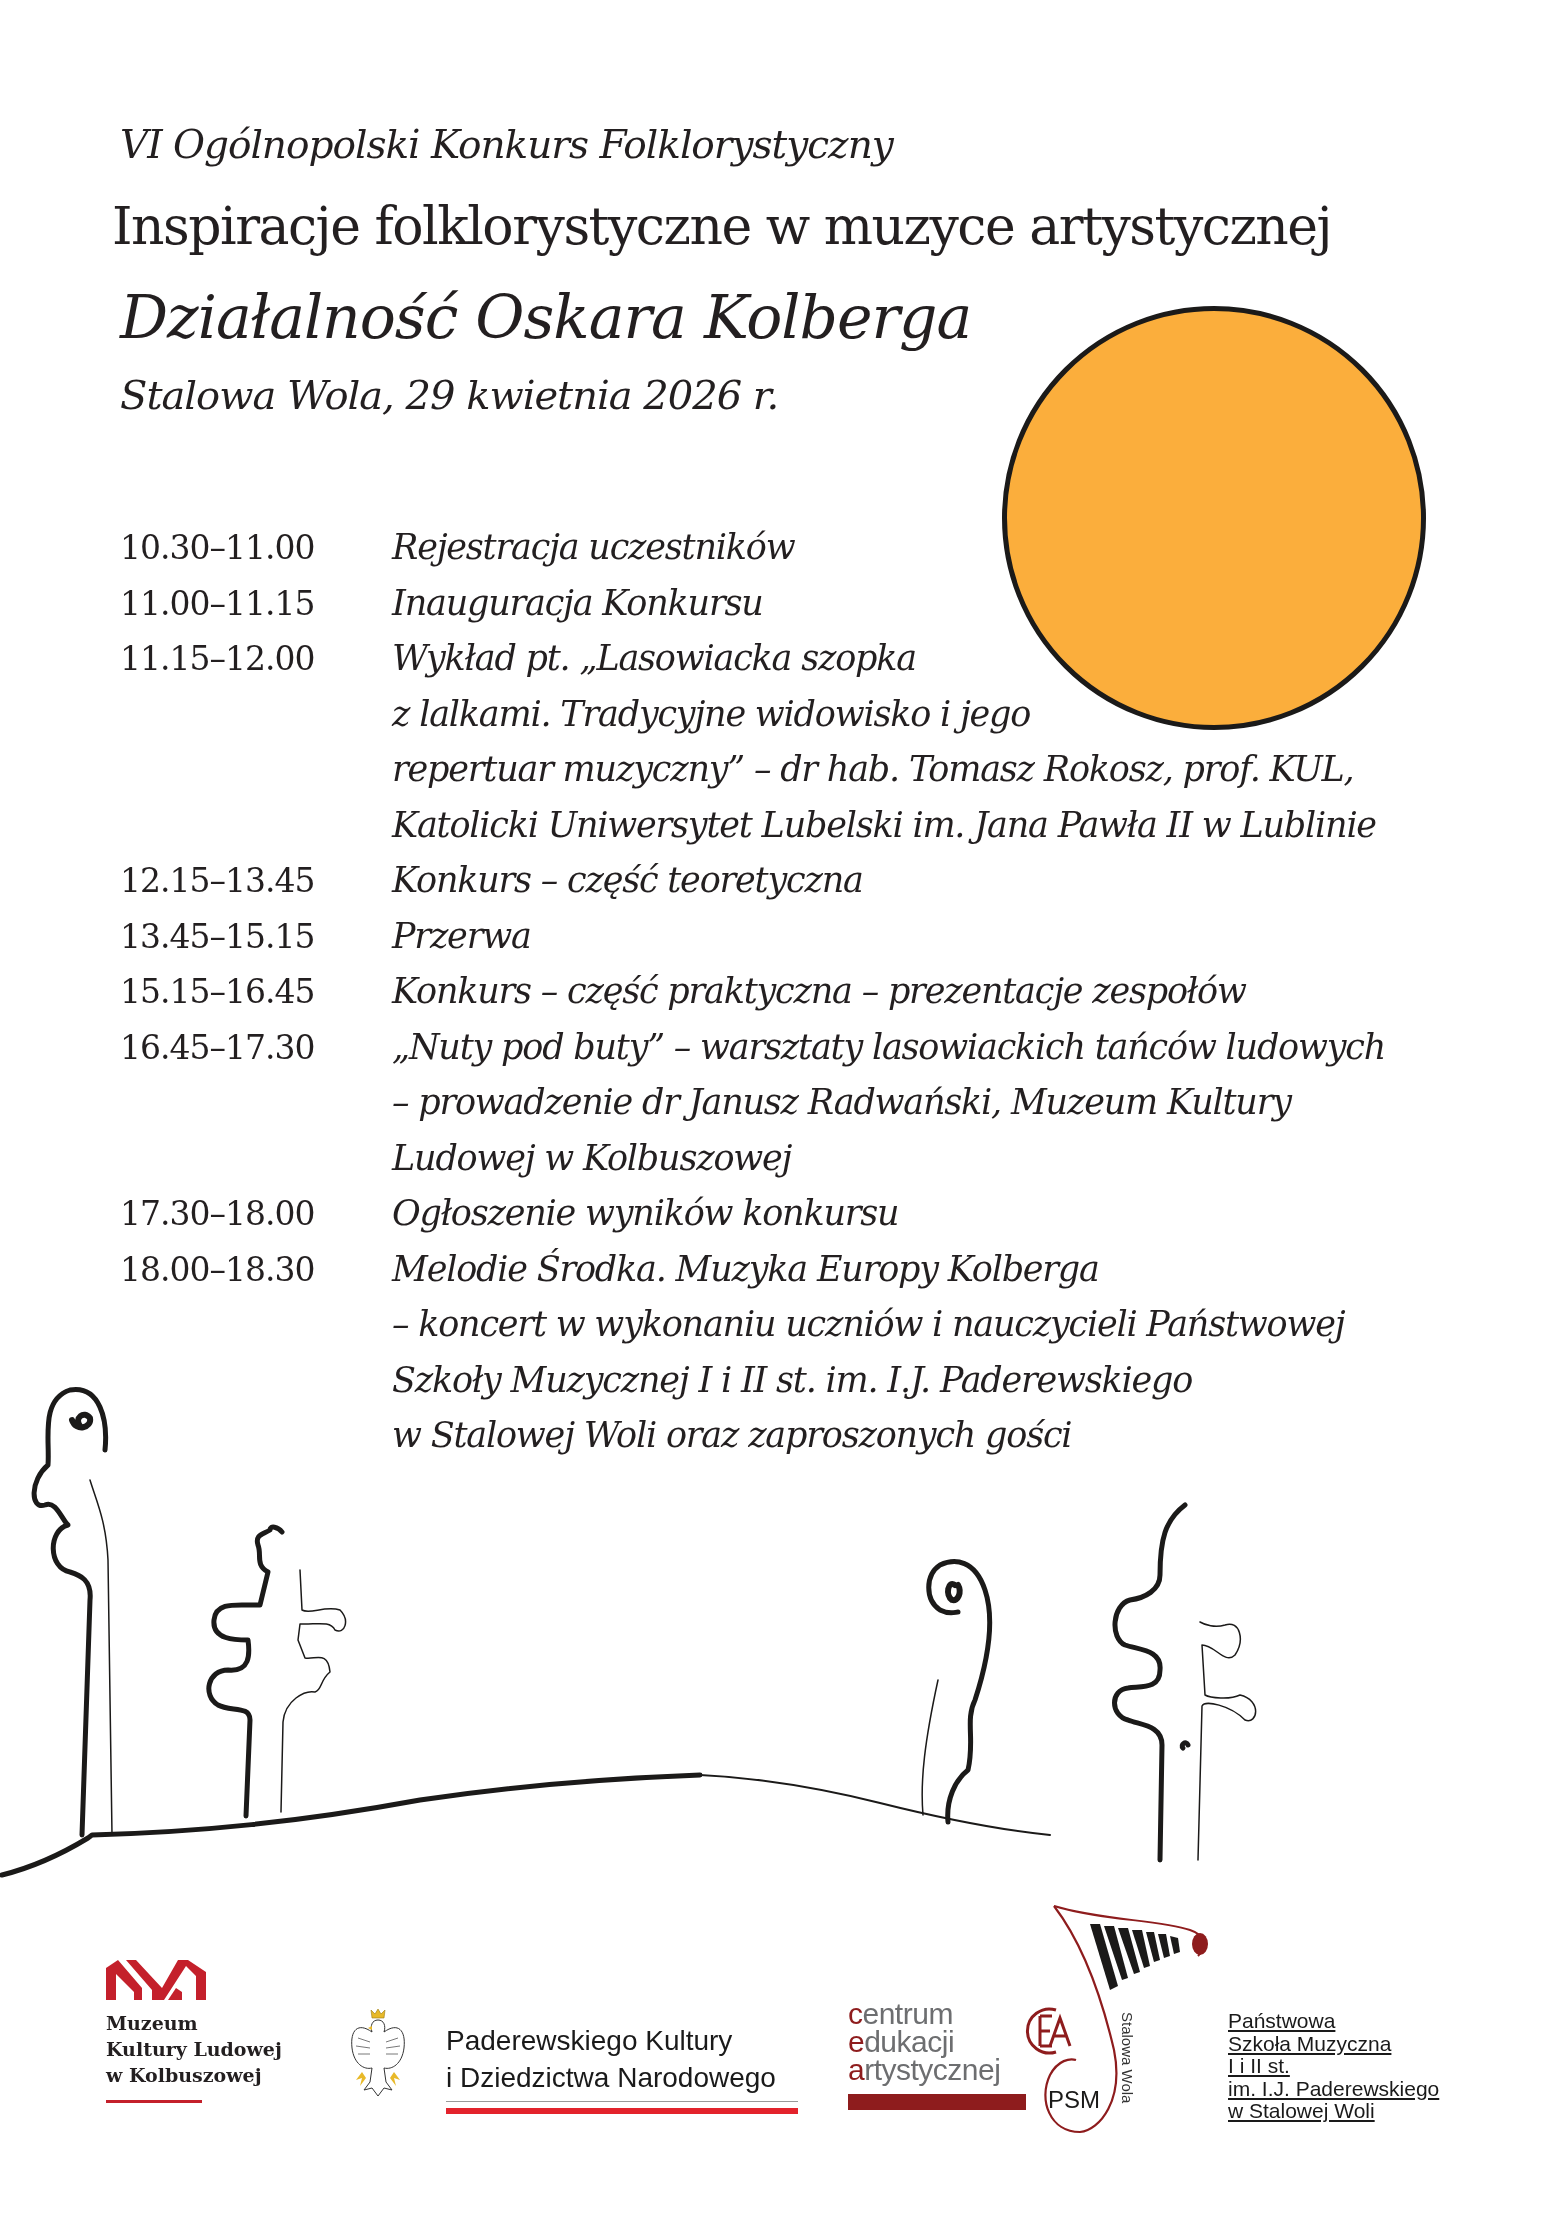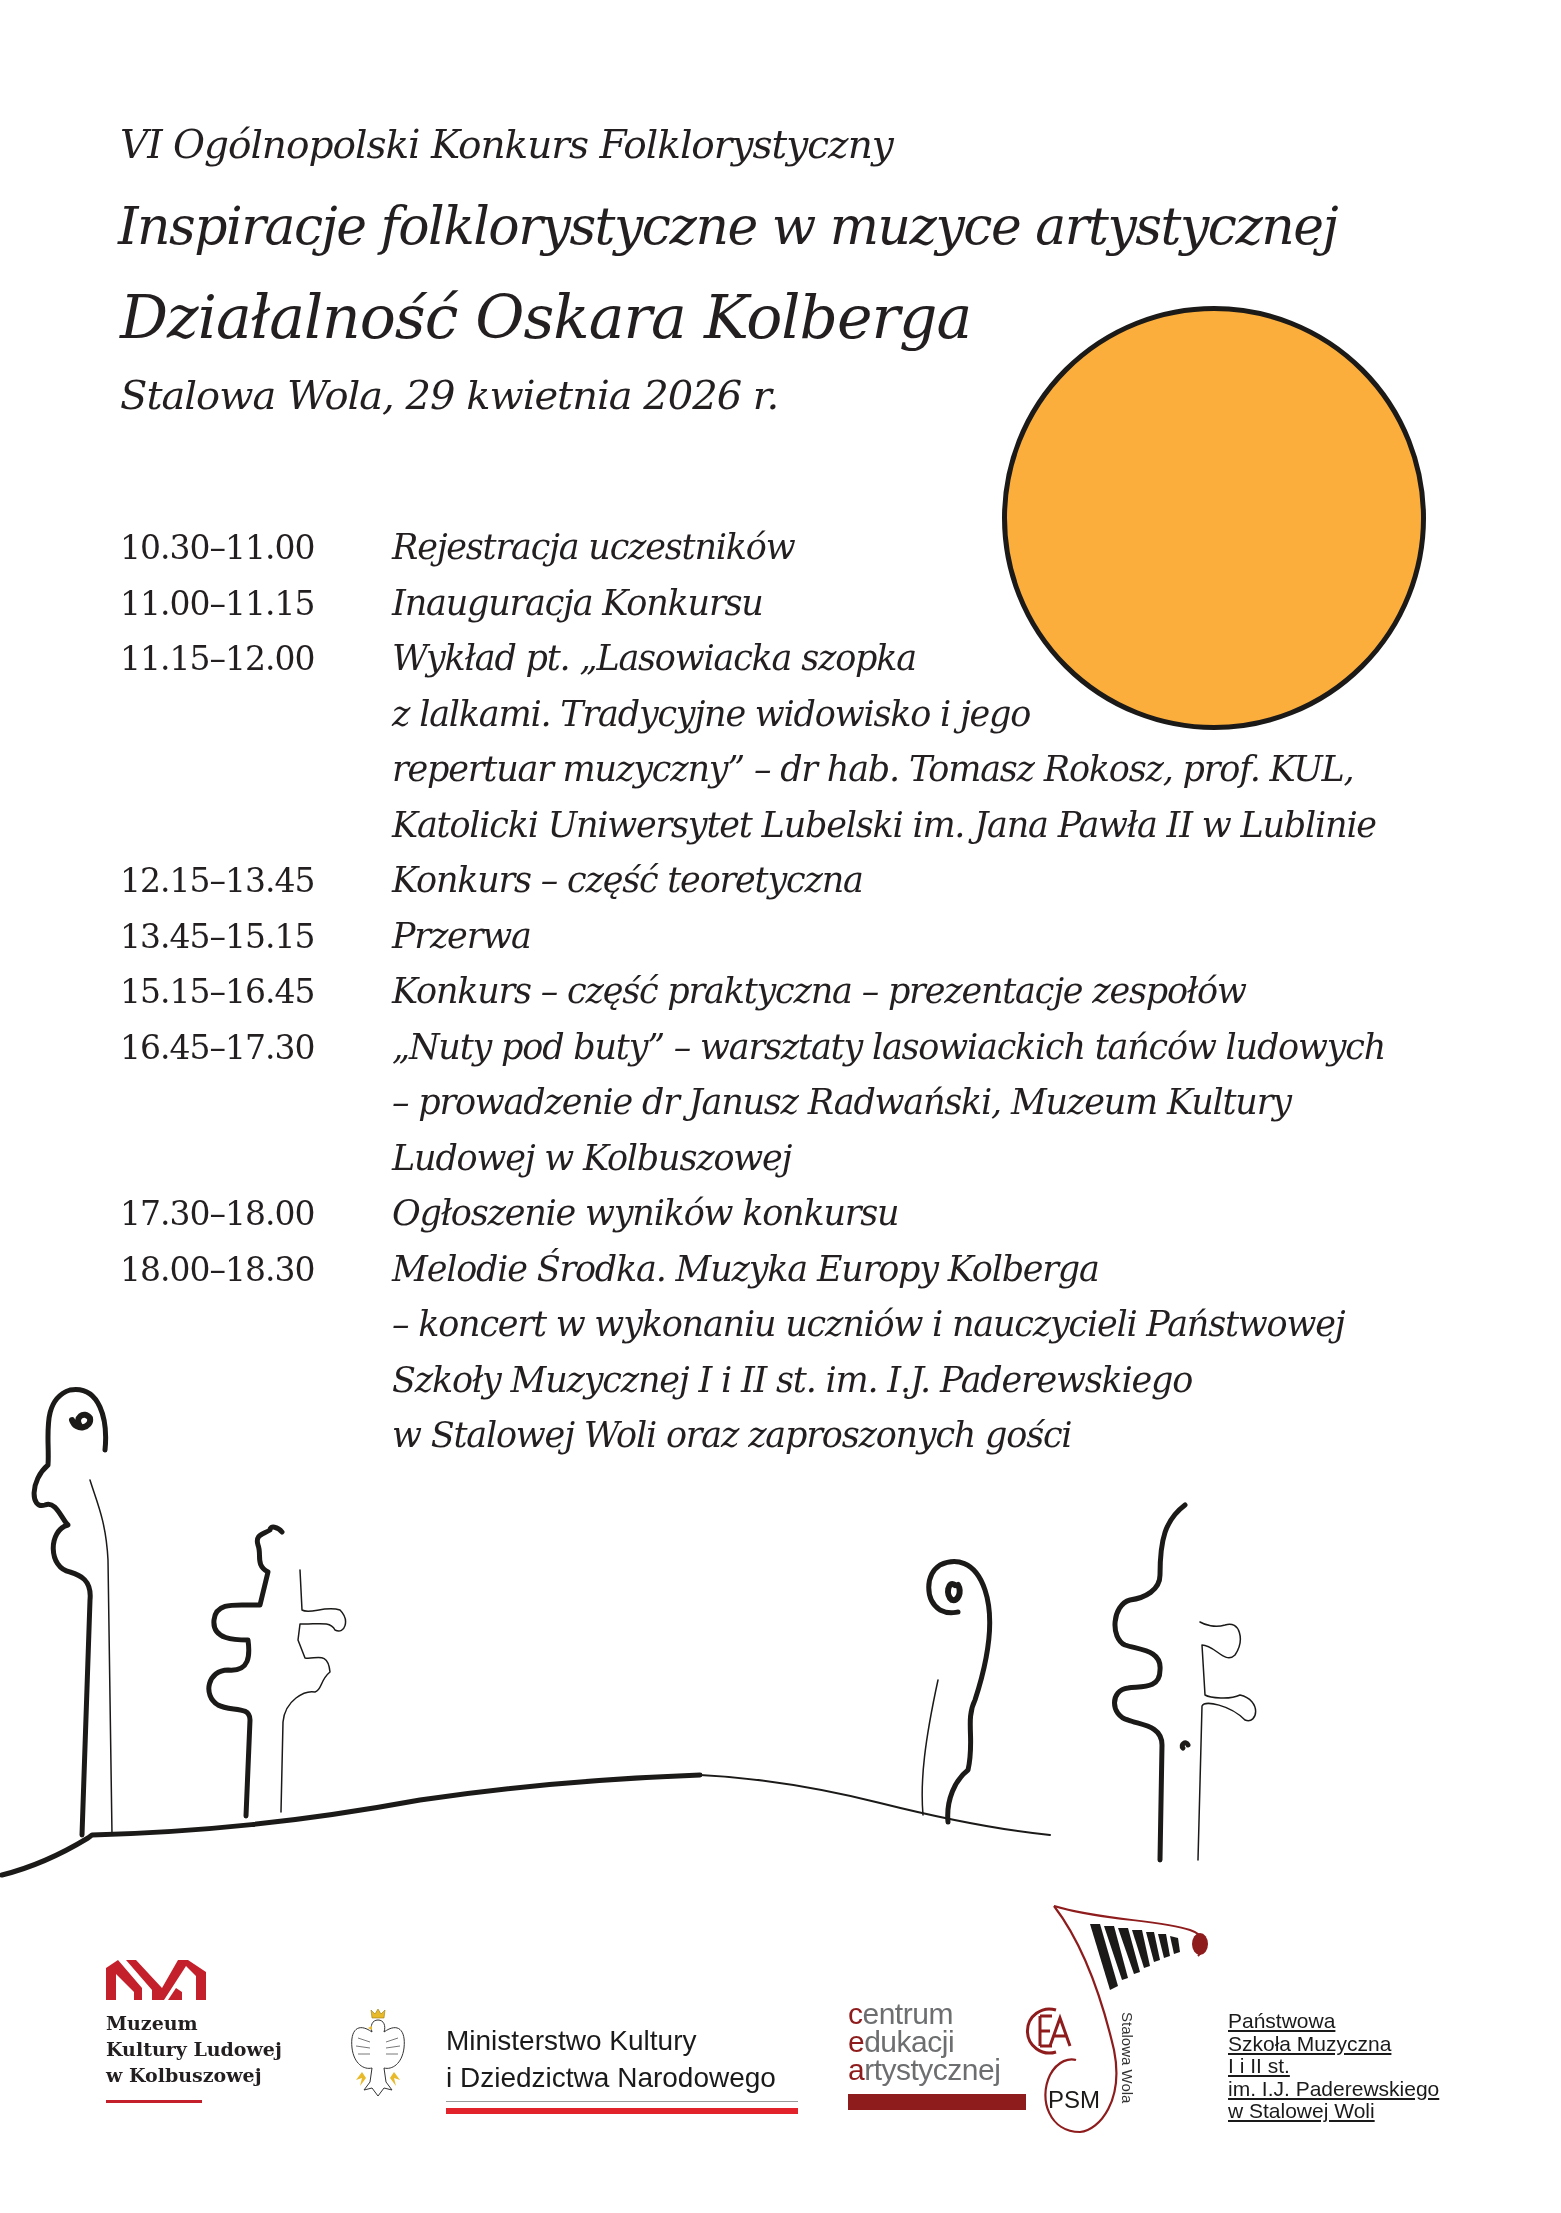--- a/index.html
+++ b/index.html
@@ -1,19 +1,19 @@
 <!DOCTYPE html>
 <html><head>
 <meta charset="utf-8">
 <style>
   html, body { margin: 0; padding: 0; background: #ffffff; }
   body { width: 1561px; height: 2213px; position: relative; overflow: hidden;
          font-family: "DejaVu Serif", serif; color: #231f20; }
   .subtitle1 { position: absolute; left: 120px; top: 122px; font-size: 39px; font-style: italic; white-space: nowrap; letter-spacing: -1px; }
-  .title { position: absolute; left: 118px; top: 196px; font-size: 52px; font-style: italic; white-space: nowrap; letter-spacing: -1.5px; }
+  .title { position: absolute; left: 112px; top: 196px; font-size: 52px; white-space: nowrap; letter-spacing: -1.5px; }
   .subtitle2 { position: absolute; left: 120px; top: 282px; font-size: 60px; font-style: italic; white-space: nowrap; letter-spacing: -1px; }
   .datetext { position: absolute; left: 120px; top: 372px; font-size: 40px; font-style: italic; white-space: nowrap; letter-spacing: -1px; }
 
   .sun { position: absolute; left: 1002px; top: 306px; width: 424px; height: 424px; border-radius: 50%;
          background: #fbae3c; border: 5px solid #1b1a19; box-sizing: border-box; }
 
   .schedule { position: absolute; left: 120px; top: 520px; width: 1320px; }
   .row { display: flex; }
   .row .time { width: 272px; flex: 0 0 272px; font-size: 33px; line-height: 55.5px; white-space: nowrap; letter-spacing: -1px; }
   .row .desc { flex: 1; }
@@ -158,21 +158,21 @@
 
     <div class="mkidn">
       <svg class="eagle" viewBox="0 0 60 96">
         <path d="M27 6 L30 1 L33 6 L37 2 L36 10 L24 10 L23 2 Z" fill="#e8b928" stroke="#9a7a10" stroke-width="0.6"></path>
         <path d="M30 12 C24 12, 22 18, 24 24 C10 14, 2 22, 4 40 C6 56, 16 62, 24 60 L22 74 L16 82 L24 80 L30 88 L36 80 L44 82 L38 74 L36 60 C44 62, 54 56, 56 40 C58 22, 50 14, 36 24 C38 18, 36 12, 30 12 Z" fill="#ffffff" stroke="#333" stroke-width="1"></path>
         <path d="M10 30 L22 34 M8 38 L22 40 M10 46 L22 46 M50 30 L38 34 M52 38 L38 40 M50 46 L38 46" stroke="#555" stroke-width="0.8"></path>
         <path d="M14 64 L8 72 L14 70 L12 78 L18 70 Z M46 64 L52 72 L46 70 L48 78 L42 70 Z" fill="#e8b928"></path>
         <path d="M24 18 L20 20 L24 22 Z" fill="#e8b928"></path>
       </svg>
       <div class="mkidn-text">
-        <div>Ministerstwo Kultury</div>
+        <div>Paderewskiego Kultury</div>
         <div>i Dziedzictwa Narodowego</div>
       </div>
       <div class="mkidn-grey"></div>
       <div class="mkidn-red"></div>
     </div>
 
     <div class="cea">
       <div class="cea-text">
         <div><span class="first">c</span><span>entrum</span></div>
         <div><span class="first">e</span><span>dukacji</span></div>

